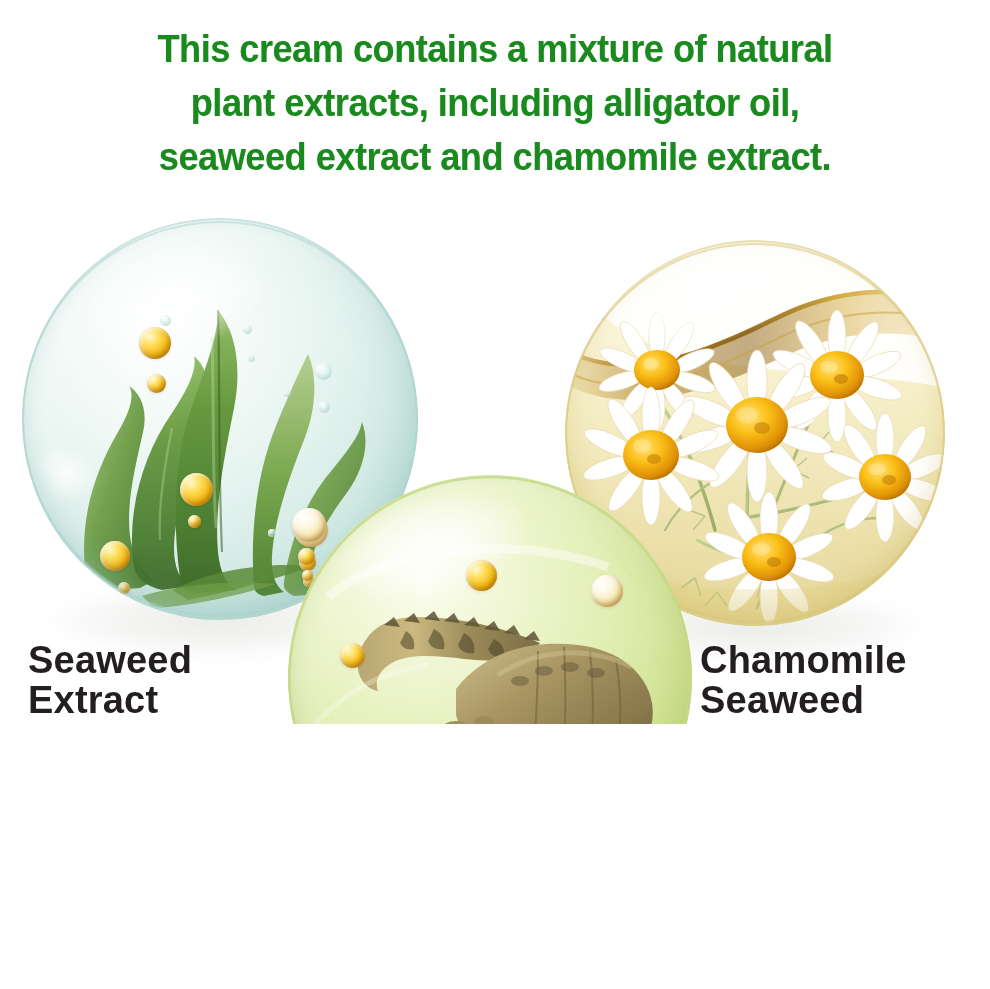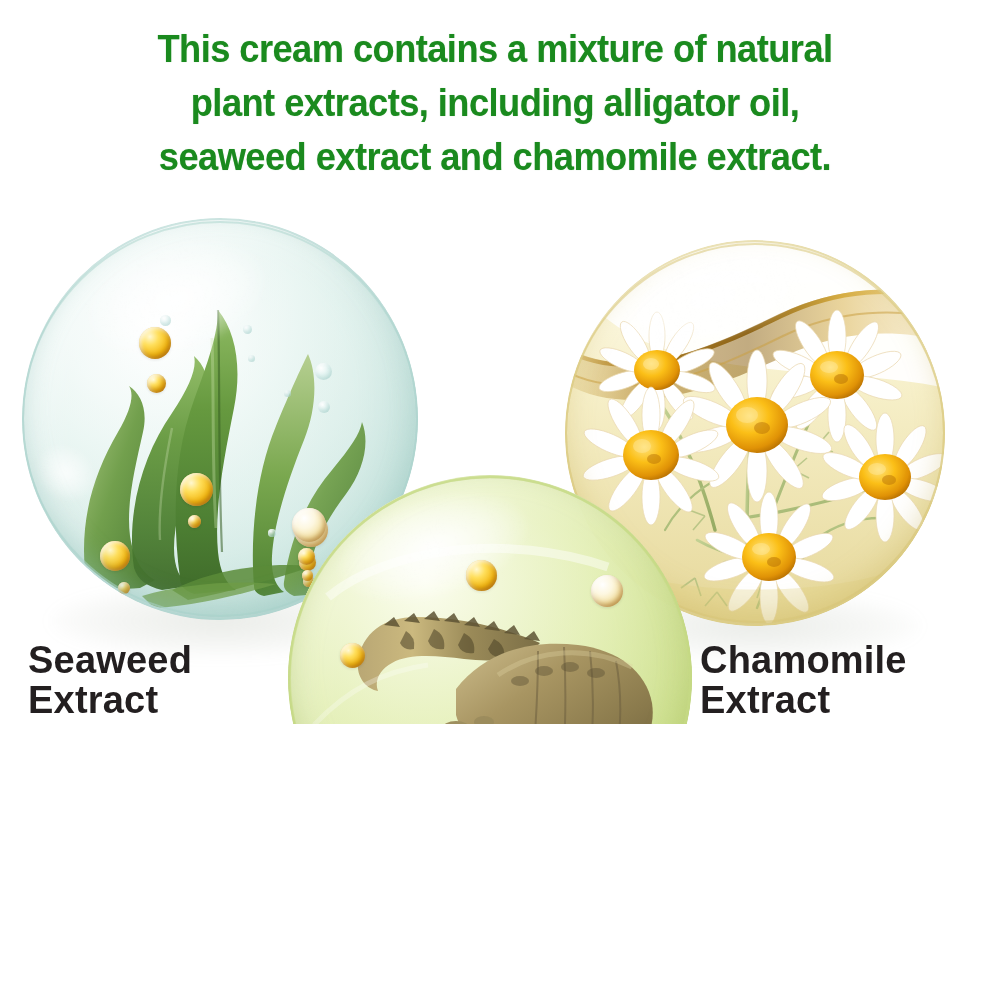--- a/index.html
+++ b/index.html
@@ -400,21 +400,21 @@
         <path d="M-10 300 C60 360 300 372 390 300 L390 396 H-10 Z" fill="#e2cf82" opacity=".30"></path>
       </g>
       <circle cx="190" cy="193" r="189" fill="none" stroke="#ddcd85" stroke-width="2" opacity=".6"></circle>
     </svg>
 
     <div class="specular" style="left:14%;top:4%;width:50%;height:22%;transform:rotate(-14deg);"></div>
     <div class="rim"></div>
   </div>
 
   <div class="label" id="label-chamomile">Chamomile
-Extract</div>
+Seaweed</div>
 
   <div class="shadow-under" style="left:322px;top:848px;width:336px;height:72px;z-index:5;"></div>
 
   <div class="orb" id="orb-alligator">
     <div class="glass"></div>
 
     <svg viewBox="0 0 404 406" width="404" height="406" style="position:absolute;inset:0;">
       <defs>
         <clipPath id="clipAlg">
             <circle cx="202" cy="203" r="202"></circle>

